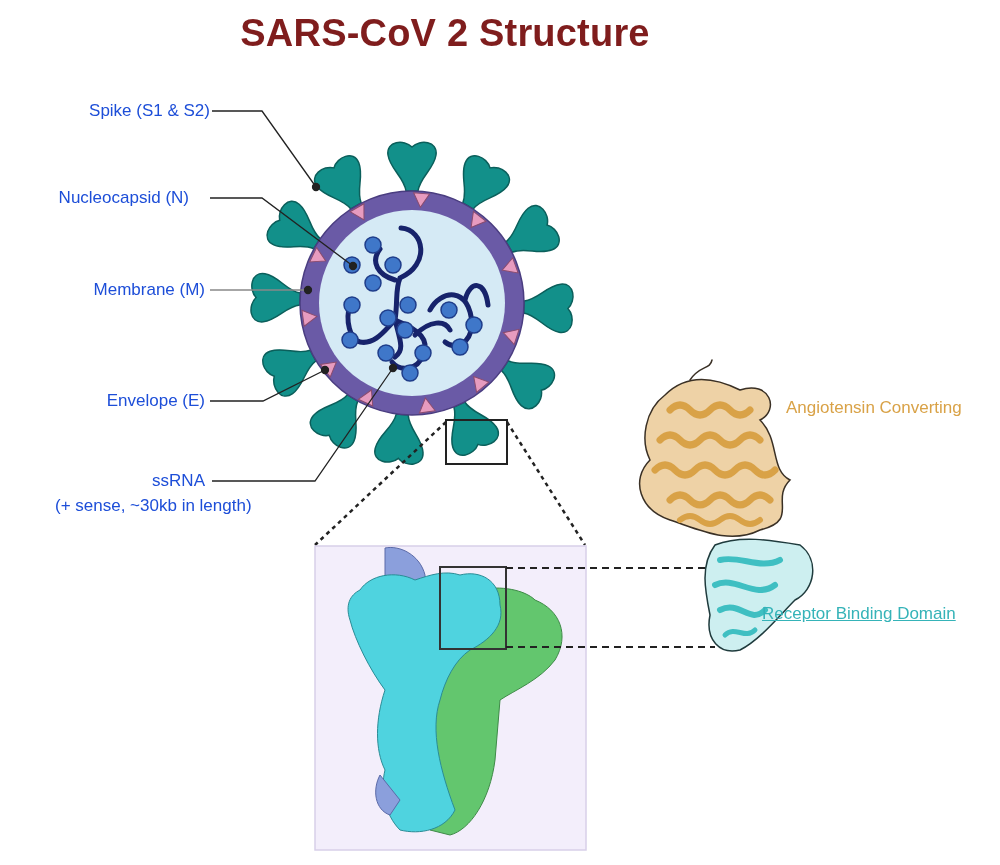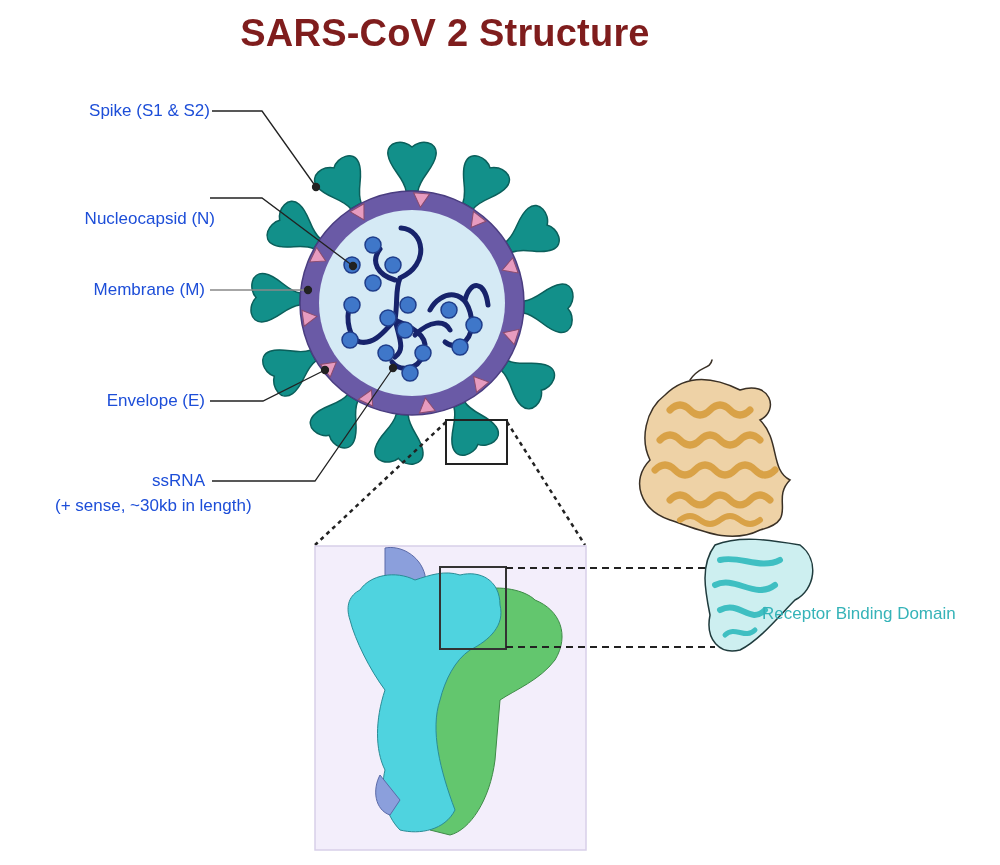--- a/index.html
+++ b/index.html
@@ -1,21 +1,21 @@
 <!DOCTYPE html>
 <html><head>
 <meta charset="utf-8">
 <style>
   html, body { margin: 0; padding: 0; background: #ffffff; }
   body { width: 1000px; height: 865px; position: relative; overflow: hidden; font-family: "Liberation Sans", sans-serif; }
   .title { position: absolute; left: 0; width: 890px; top: 12px; text-align: center; font-size: 38px; font-weight: bold; color: #7f1d1d; letter-spacing: 0.2px; }
   .label { position: absolute; font-size: 17px; color: #1d4ed8; white-space: nowrap; }
   .label.right { text-align: right; }
   .ace-label { position: absolute; left: 786px; top: 395px; font-size: 17px; color: #d9a247; line-height: 26px; }
-  .rbd-label { position: absolute; left: 762px; top: 604px; font-size: 17px; color: #35b3b8; }
+  .rbd-label { position: absolute; left: 762px; top: 604px; font-size: 17px; color: #35b3b8; text-decoration: underline; }
   svg.art { position: absolute; left: 0; top: 0; }
 </style>
 </head>
 <body>
 
 <div class="title">SARS-CoV 2 Structure</div>
 
 <svg class="art" width="1000" height="865" viewBox="0 0 1000 865">
   <defs>
     <g id="spk">
@@ -128,21 +128,22 @@
   <g fill="none" stroke-linecap="round">
     <path d="M715,545 C740,535 770,540 800,545 C820,560 815,590 795,600 C780,615 760,640 740,650 C720,655 705,640 710,615 C705,590 700,565 715,545 Z" fill="#cdeff0" stroke="#1f3b3d" stroke-width="1.5"></path>
     <path d="M720,560 C740,555 760,570 780,560" stroke="#3fbfc2" stroke-width="6"></path>
     <path d="M715,585 C735,575 755,600 775,585" stroke="#3fbfc2" stroke-width="6"></path>
     <path d="M720,610 C740,600 750,625 765,610" stroke="#3fbfc2" stroke-width="6"></path>
     <path d="M725,635 C735,625 745,640 755,630" stroke="#3fbfc2" stroke-width="5"></path>
   </g>
 </svg>
 
 <div class="label right" style="left:40px; top:101px; width:170px;">Spike (S1 &amp; S2)</div>
-<div class="label right" style="left:30px; top:188px; width:185px;margin-top:21px;">Nucleocapsid (N)</div>
+<div class="label right" style="left:4px; top:188px; width:185px;">Nucleocapsid (N)</div>
 <div class="label right" style="left:20px; top:280px; width:185px;text-align:right;">Membrane (M)</div>
 <div class="label right" style="left:20px; top:391px; width:185px;">Envelope (E)</div>
 <div class="label right" style="left:20px; top:471px; width:185px;">ssRNA</div>
 <div class="label" style="left:55px; top:496px;">(+ sense, ~30kb in length)</div>
 
 <div class="ace-label">
+  <div>Angiotensin Converting</div>
 </div>
 <div class="rbd-label">Receptor Binding Domain</div>
 
 </body></html>

